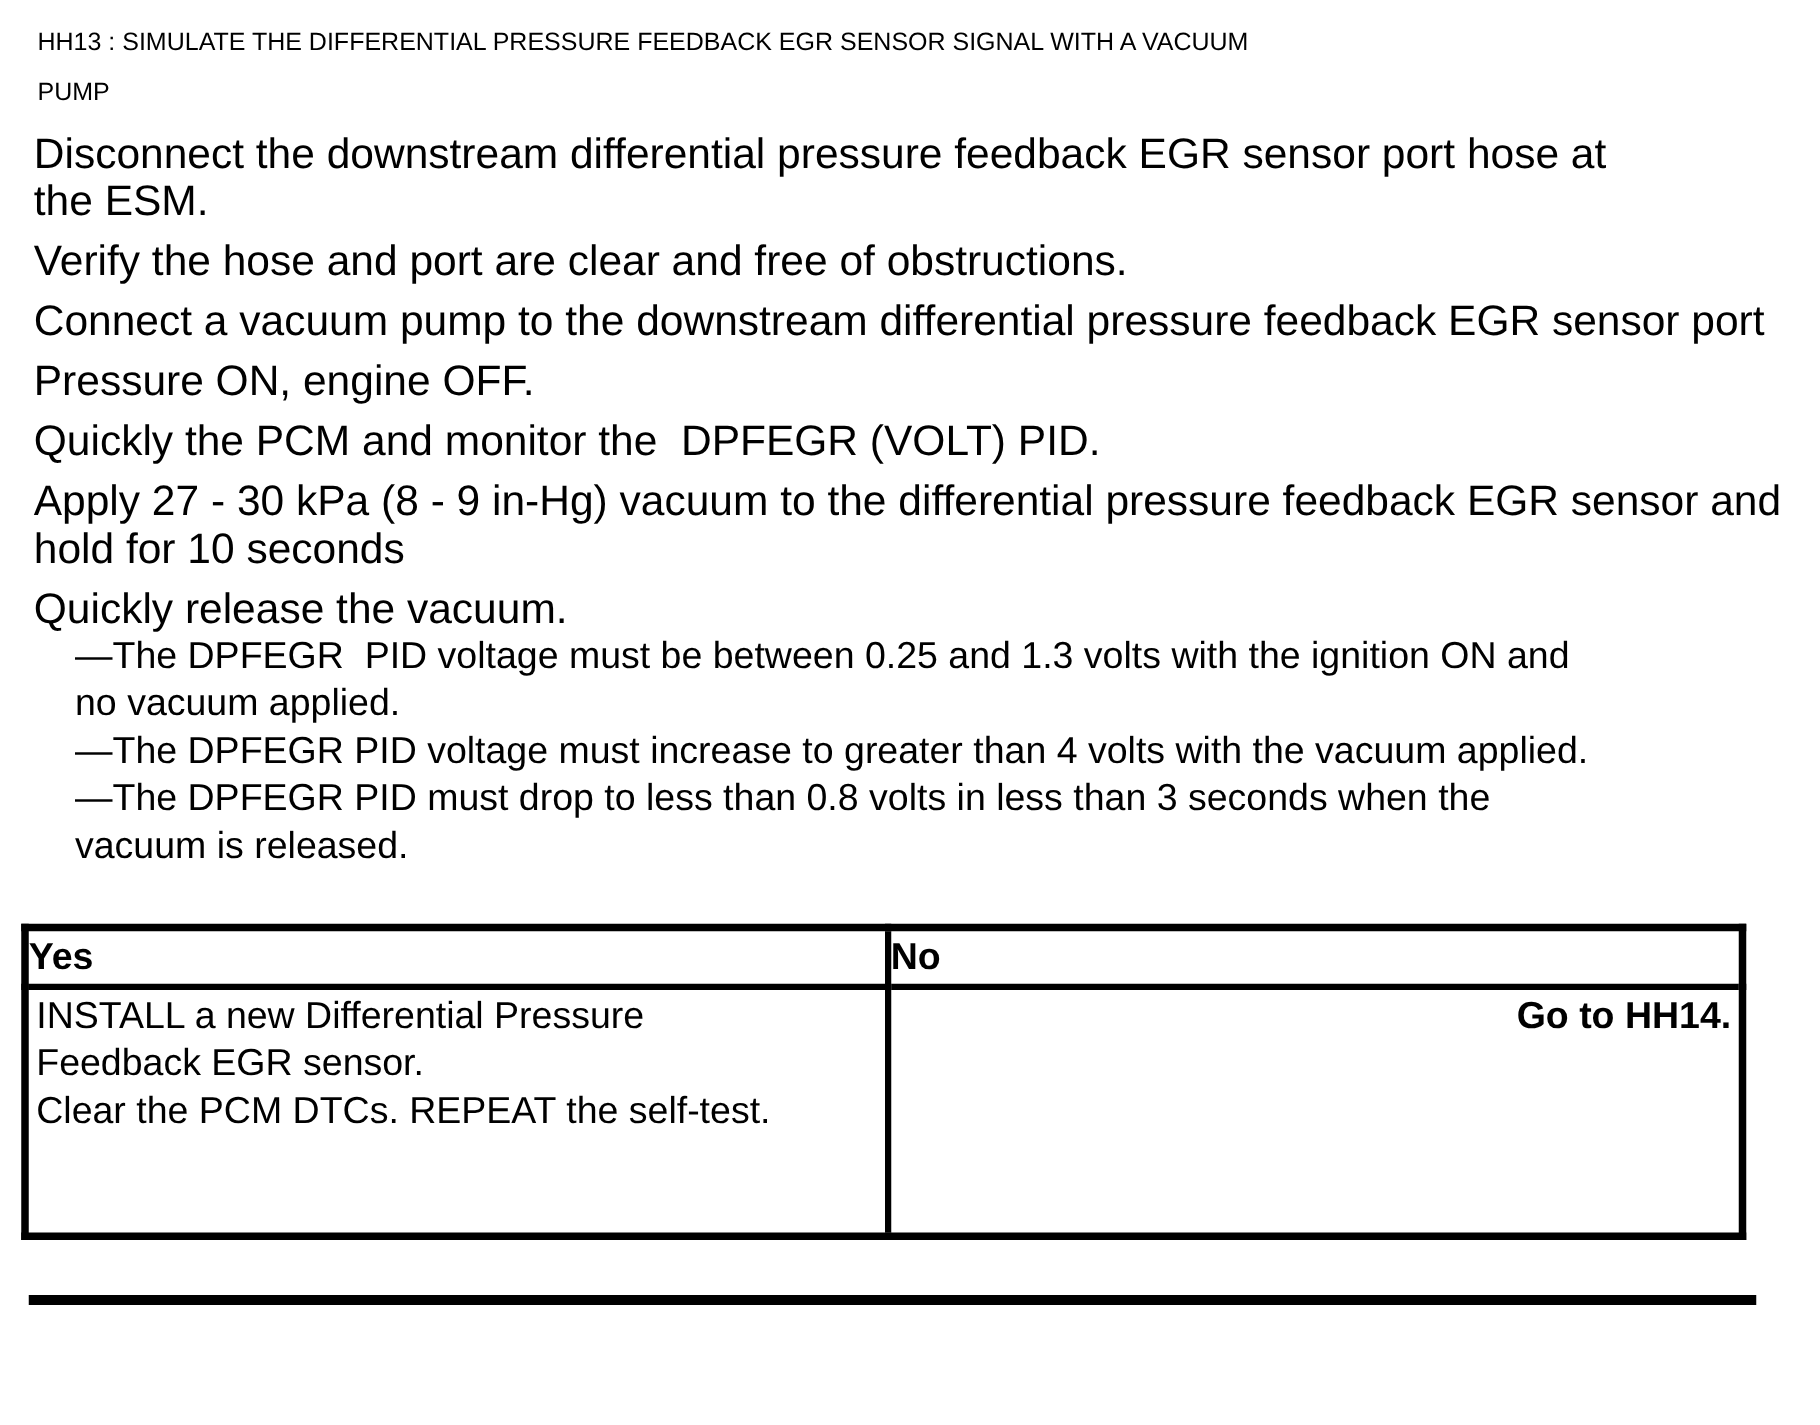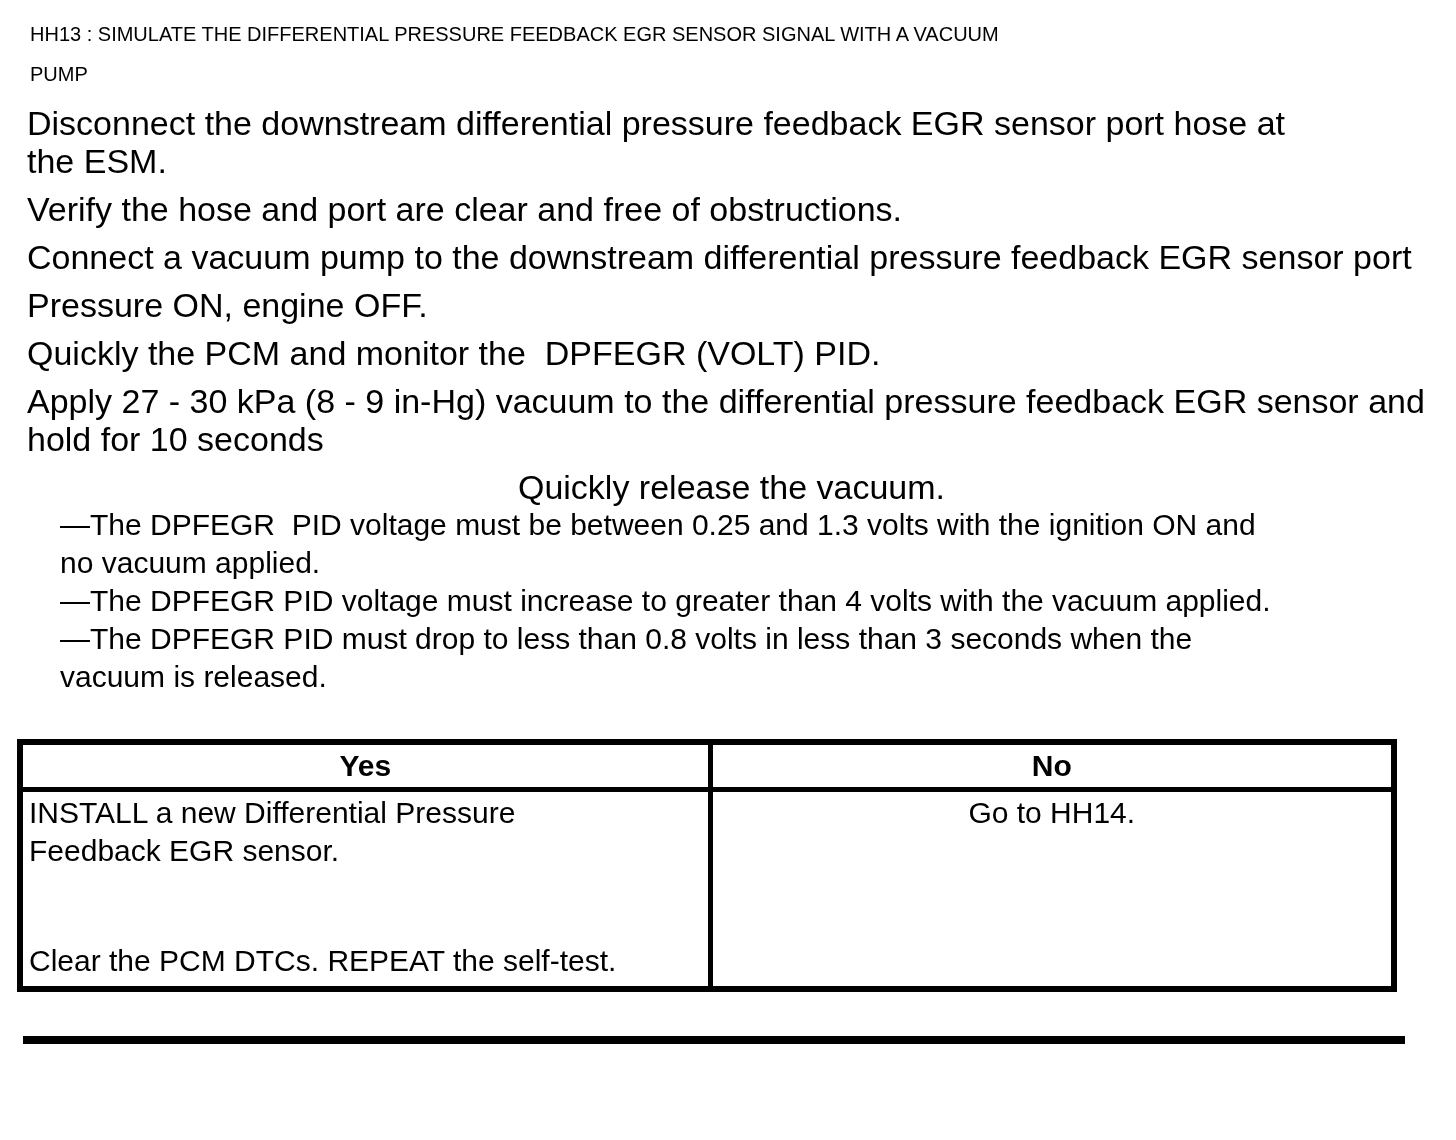--- a/index.html
+++ b/index.html
@@ -21,21 +21,21 @@
     padding-left: 3px;
     white-space: pre-wrap;
   }
 
   .step {
     font-size: 34px;
     line-height: 38px;
     margin: 0 0 10px 0;
     white-space: pre-wrap;
   }
-  .steps .step:last-child { margin-bottom: 0; text-align: center; }
+  .steps .step:last-child { margin-bottom: 0; }
 
   .conditions { padding-left: 33px; }
   .condition {
     font-size: 30px;
     line-height: 38px;
     margin: 0;
     white-space: pre-wrap;
   }
 
   .question {
@@ -50,41 +50,40 @@
     border-collapse: collapse;
     table-layout: fixed;
     width: 1380px;
     margin: 43px 0 0 17px;
     border: 6px solid #000000;
   }
   .results th, .results td { border: 5px solid #000000; }
   .results th {
     font-size: 30px;
     font-weight: 700;
-    text-align: center;
+    text-align: left;
     line-height: 38px;
     padding: 1px 0;
     height: 40px;
   }
   .results td {
     font-size: 30px;
     line-height: 38px;
     vertical-align: top;
     height: 190px;
     padding: 2px 6px;
   }
   .col-yes { width: 690px; }
   .yes-flex {
     display: flex;
     flex-direction: column;
-    justify-content: space-between;
     height: 186px;
     white-space: pre-wrap;
   }
-  .no-cell { vertical-align: middle; text-align: center; }
+  .no-cell { vertical-align: middle; text-align: right; font-weight: bold; }
   .no-cell .no-text { white-space: pre-wrap; }
 
   .bottom-rule {
     height: 8px;
     width: 1382px;
     background: #000000;
     margin: 44px 0 0 23px;
   }
 </style>
 </head>

